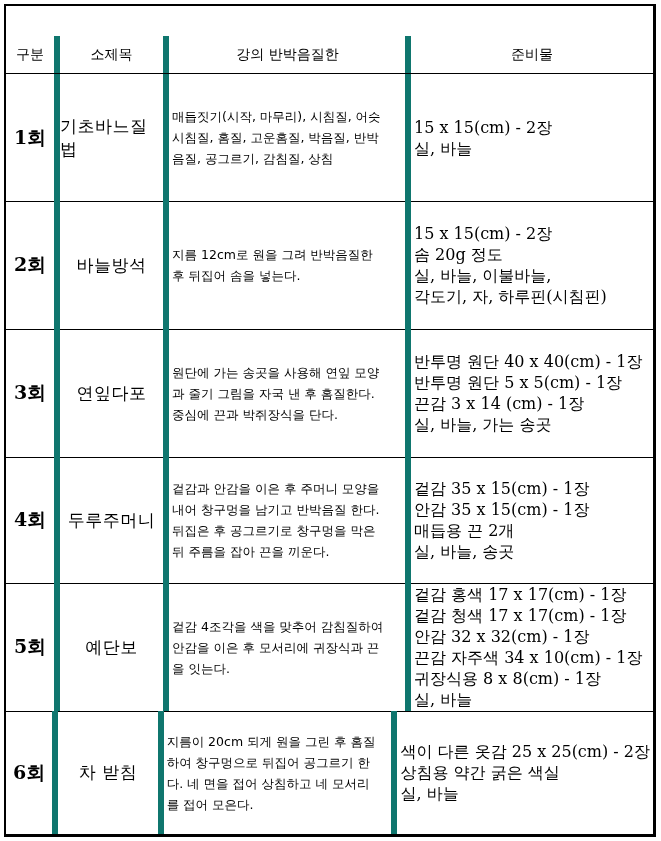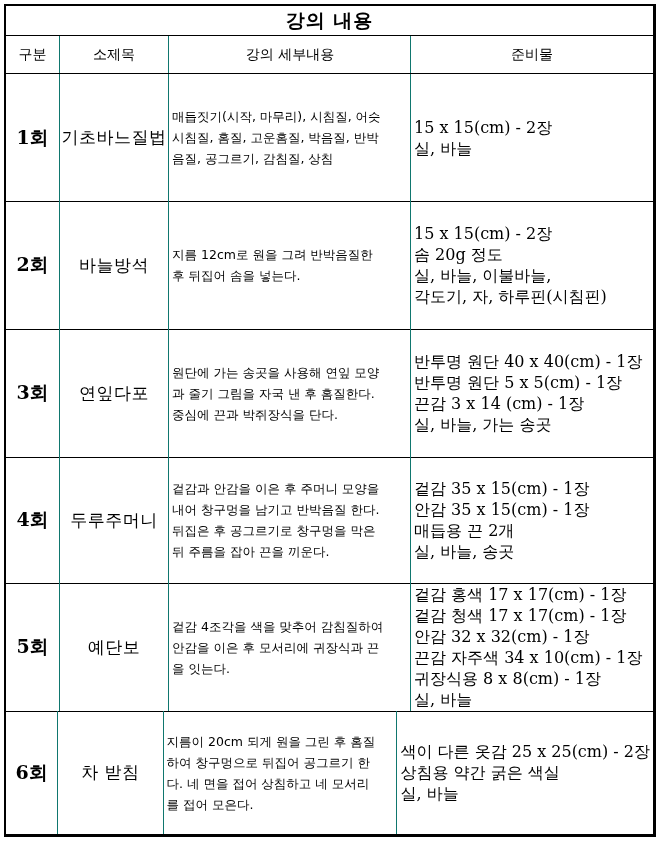--- a/index.html
+++ b/index.html
@@ -10,44 +10,43 @@
       box-sizing: border-box;
     }
     .title-row {
       position: absolute; left: 0; top: 0; right: 0; height: 29px;
       border-bottom: 1px solid #000;
       display: flex; align-items: center; justify-content: center;
       font-size: 19px; font-weight: bold; letter-spacing: 1px;
     }
     .row { position: absolute; left: 0; right: 0; display: flex; }
     .row.header { top: 30px; height: 37px; border-bottom: 1px solid #000; }
-    .cell { box-sizing: border-box; height: 100%; border-right: 1px solid #0f766e; display: flex; align-items: center; }
+    .cell { box-sizing: border-box; height: 100%; border-right: 6px solid #0f766e; display: flex; align-items: center; }
     .cell:last-child { border-right: none; }
     .c1 { width: 54px; justify-content: center; }
     .c2 { width: 109px; justify-content: center; }
     .c3 { width: 242px; padding: 0 2px 0 3px; }
     .c4 { flex: 1; padding: 0 3px; }
     .header .cell { justify-content: center; font-size: 14px; }
     .round { font-family: "DejaVu Serif", serif; font-size: 19px; font-weight: bold; }
     .subject { font-size: 17px; letter-spacing: 0.5px; }
     .desc { font-size: 12.5px; line-height: 21px; text-align: justify; width: 100%; }
     .desc span { display: block; }
     .mats { font-size: 16px; line-height: 21px; font-family: "DejaVu Serif", serif; width: 100%; }
     .mats span { display: block; white-space: nowrap; }
   </style>
 </head>
 <body>
 
 <div class="table">
-  <div class="title-row">강의 내용</div>
 
   <div class="row header">
     <div class="cell c1">구분</div>
     <div class="cell c2">소제목</div>
-    <div class="cell c3" style="justify-content:center">강의 세부내용</div>
+    <div class="cell c3" style="justify-content:center">강의 반박음질한</div>
     <div class="cell c4" style="justify-content:center">준비물</div>
   </div>
 
   <div id="body-rows">
       <div class="row" style="top: 68px; height: 127px; border-bottom: 1px solid rgb(0, 0, 0);">
         <div class="cell c1 round">1회</div>
         <div class="cell c2 subject">기초바느질법</div>
         <div class="cell c3">
           <div class="desc">
             <span> 매듭짓기(시작, 마무리), 시침질, 어슷</span>

